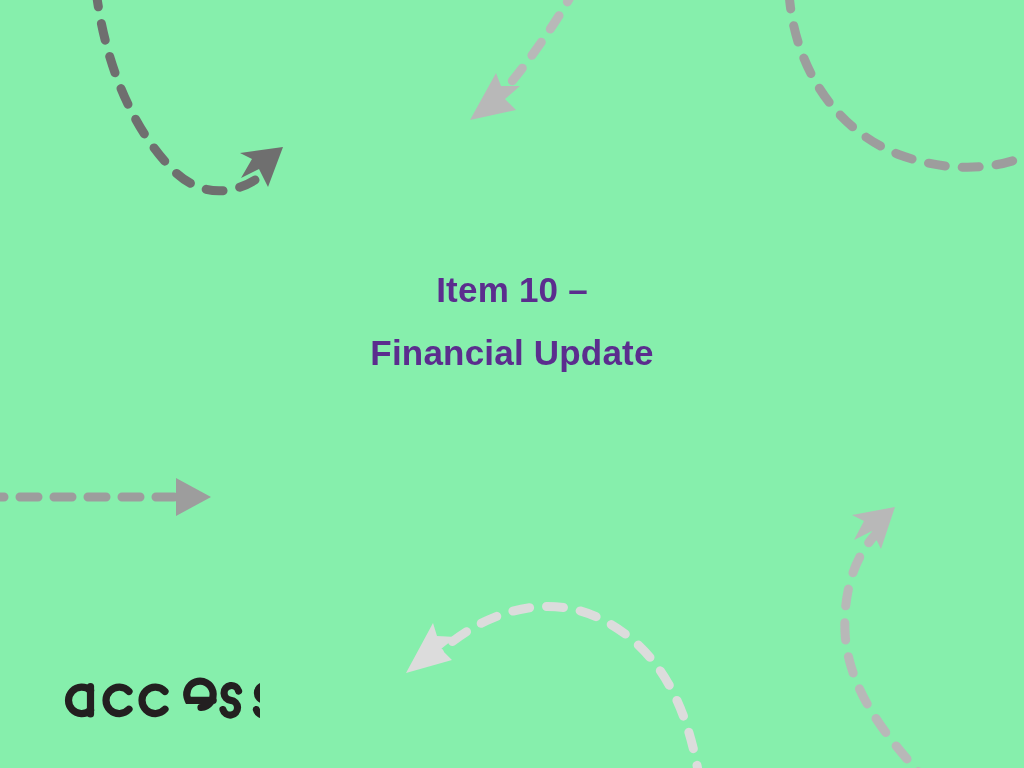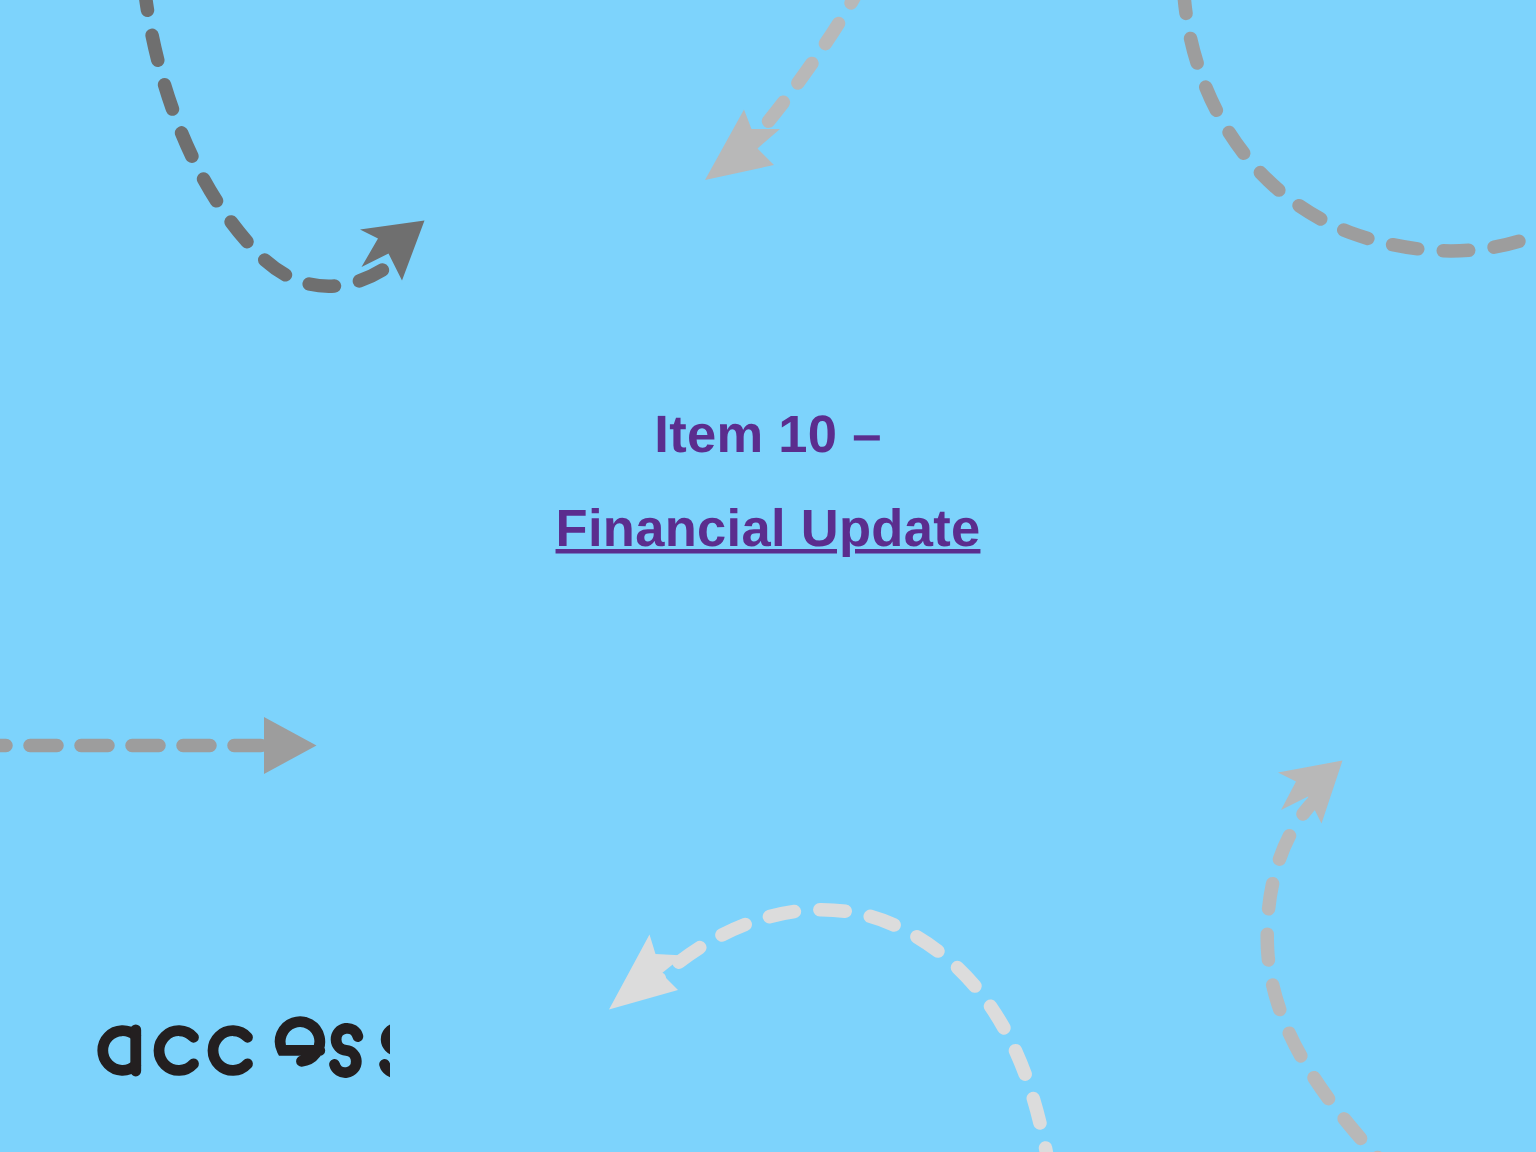--- a/index.html
+++ b/index.html
@@ -47,21 +47,21 @@
     width: 200px;
     height: 62px;
   }
   #logo-block svg {
     display: block;
   }
 </style>
 </head>
 <body>
 
-<div id="slide" style="background: #7dd3fc;">
+<div id="slide" style="background: #86efac;">
 
   <svg id="decor-layer" viewBox="0 0 1024 768" width="1024" height="768" xmlns="http://www.w3.org/2000/svg">
 
     <g>
       <path d="M 96 -10 C 104 58, 130 128, 175 172 C 205 200, 240 194, 266 172" fill="none" stroke="#6f6f6f" stroke-width="9" stroke-linecap="round" stroke-dasharray="17 17"></path>
       <path d="M 283 147 L 268 187 L 259 169 L 241 178 L 252 159 L 240 153 Z" fill="#6f6f6f"></path>
     </g>
 
     <g>
       <path d="M 575 -12 C 560 18, 520 75, 492 104" fill="none" stroke="#b8b8b8" stroke-width="9" stroke-linecap="round" stroke-dasharray="16 16"></path>
@@ -83,21 +83,21 @@
     </g>
 
     <g>
       <path d="M 930 784 C 890 742, 848 692, 845 632 C 843 586, 858 552, 877 533" fill="none" stroke="#b8b8b8" stroke-width="9" stroke-linecap="round" stroke-dasharray="17 17"></path>
       <path d="M 895 507 L 881 549 L 872 531 L 854 540 L 864 521 L 852 515 Z" fill="#b8b8b8"></path>
     </g>
   </svg>
 
   <div id="title-block">
     <div class="title-line" style="color: rgb(91, 45, 142);">Item 10 –</div>
-    <div class="title-line" style="color: rgb(91, 45, 142); text-decoration: underline;">Financial Update</div>
+    <div class="title-line" style="color: rgb(91, 45, 142);">Financial Update</div>
   </div>
 
   <div id="logo-block">
     <svg viewBox="0 0 200 62" width="200" height="62" xmlns="http://www.w3.org/2000/svg">
       <g fill="none" stroke="#231f20" stroke-width="7.2" stroke-linecap="round">
 
         <path d="M 30.5 26.5 A 13.2 13.2 0 1 0 30.5 46.2"></path>
         <path d="M 30.5 22.6 L 30.5 50.0"></path>
 
         <path d="M 69.0 27.5 A 13.2 13.2 0 1 0 69.0 45.2"></path>

